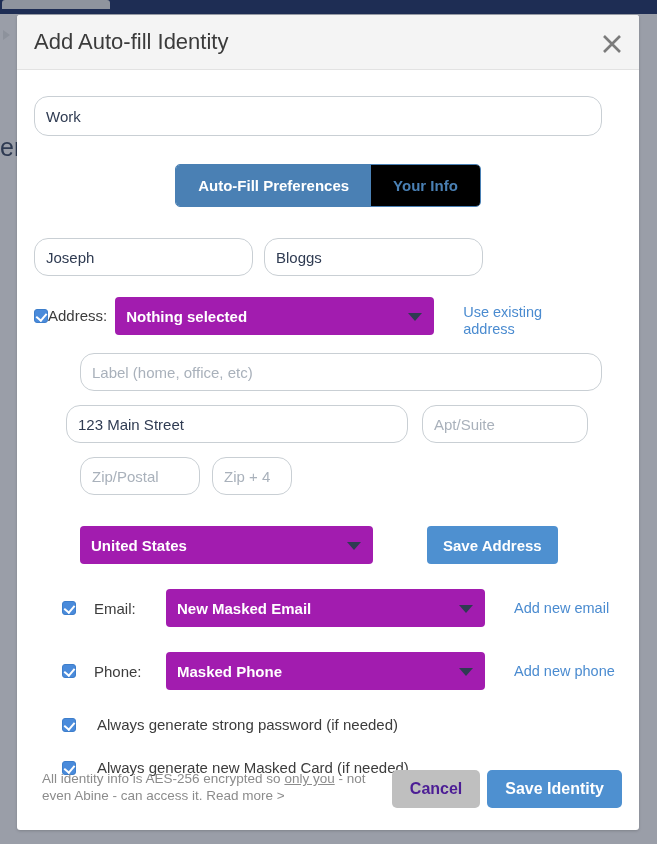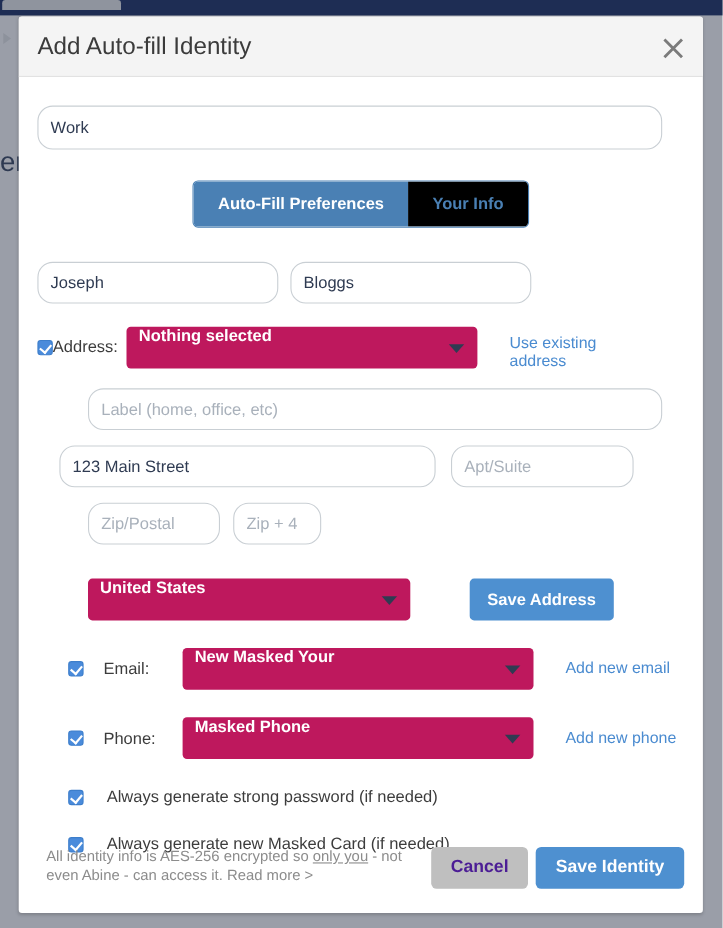--- a/index.html
+++ b/index.html
@@ -168,29 +168,30 @@
     width: 5px; height: 8px;
     border-right: 2px solid #fff;
     border-bottom: 2px solid #fff;
     transform: rotate(40deg);
   }
 
   .lbl { font-size: 15px; color: #3c3c3c; }
 
   
   .sel {
-    background: #be185d;
+    background: #a21caf;
     border: none;
     border-radius: 4px;
     color: #ffffff;
     font-size: 15px;
     font-weight: bold;
     height: 38px;
     padding: 0 11px;
     display: flex;
+    align-items: center;
     position: relative;
     cursor: pointer;
     font-family: "Liberation Sans", sans-serif;
   }
   .sel .caret {
     position: absolute;
     right: 12px;
     top: 50%;
     margin-top: -3px;
     width: 0; height: 0;
@@ -211,21 +212,21 @@
   .addr-row {
     margin-top: 21px;
     display: flex;
     align-items: flex-start;
   }
   .addr-cb-wrap { display: flex; align-items: center; padding-top: 10px; }
   .addr-sel { width: 319px; margin-left: 8px; }
   .addr-link { margin-left: 29px; width: 105px; padding-top: 7px; }
 
   .label-field { margin-top: 15px; margin-left: 46px; width: 522px; }
-  .street-row { margin-top: 14px; margin-left: 20px; display: flex; gap: 14px; }
+  .street-row { margin-top: 14px; margin-left: 32px; display: flex; gap: 14px; }
   .in-street { width: 342px; }
   .in-apt { width: 166px; }
   .zip-row { margin-top: 14px; margin-left: 46px; display: flex; gap: 12px; }
   .in-zip { width: 120px; }
   .in-zip4 { width: 80px; }
 
   .country-row {
     margin-top: 31px;
     margin-left: 46px;
     display: flex;
@@ -368,21 +369,21 @@
           <span>United States</span>
           <span class="caret"></span>
         </div>
         <button class="btn-save-addr">Save Address</button>
       </div>
 
       <div class="ep-row">
         <input class="cb ep-cb" type="checkbox" checked="" style="">
         <span class="ep-lbl">Email:</span>
         <div class="sel ep-sel">
-          <span>New Masked Your</span>
+          <span>New Masked Email</span>
           <span class="caret"></span>
         </div>
         <a class="link ep-link">Add new email</a>
       </div>
 
       <div class="ep-row">
         <input class="cb ep-cb" type="checkbox" checked="" style="">
         <span class="ep-lbl">Phone:</span>
         <div class="sel ep-sel">
           <span>Masked Phone</span>

